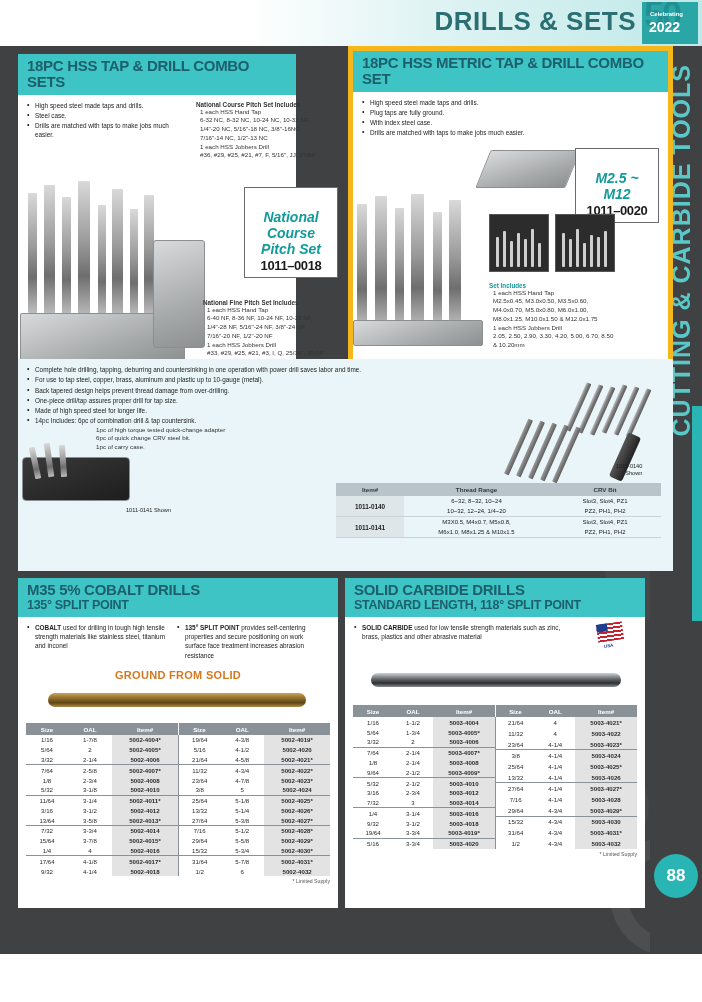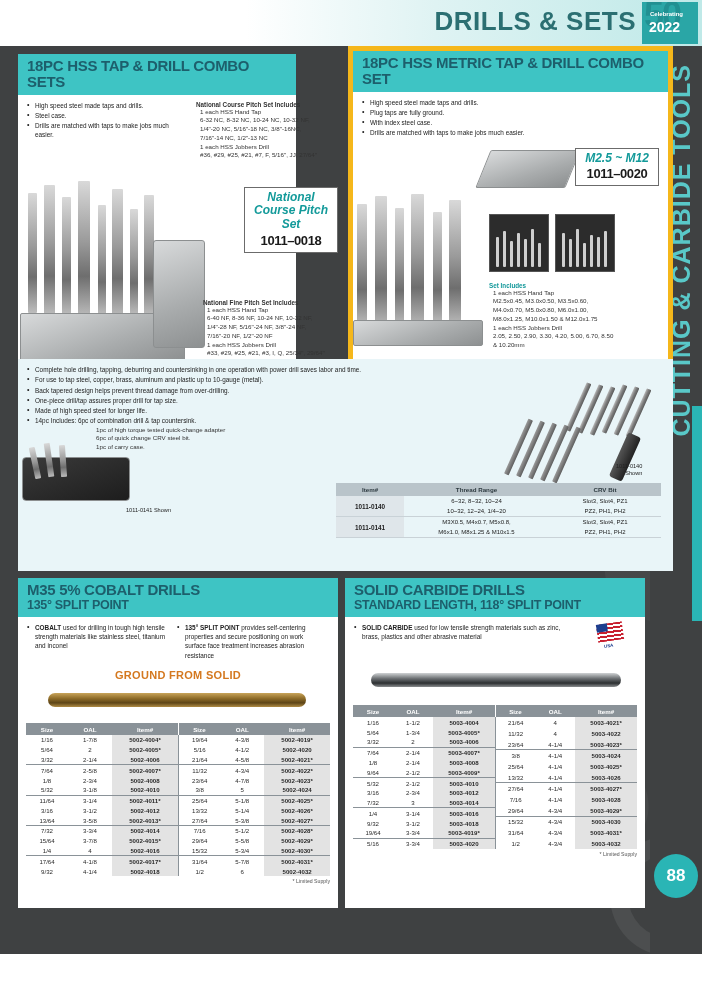--- a/index.html
+++ b/index.html
@@ -111,21 +111,21 @@
   .incl-title { font-size: 6.3px; font-weight: bold; color: #333; }
   .incl-line { font-size: 6.2px; color: #333; line-height: 1.42; }
   .indent { padding-left: 4px; }
 
   
   .pn-box {
     border: 1px solid #6b6b6b; background: #fff; text-align: center;
     padding: 3px 6px 4px;
   }
   .pn-label {
-    font-size: 12px; font-weight: bold; font-style: italic; color: #139a9a; line-height: 1.15;
+    font-size: 14px; font-weight: bold; font-style: italic; color: #139a9a; line-height: 1.15; margin-top: 18px;
   }
   .pn-num {
     font-size: 13px; font-weight: bold; color: #1a1a1a; letter-spacing: -0.4px; margin-top:1px;
   }
 
   .shown-cap { font-size: 5.6px; color: #222; line-height:1.3; }
 
   
   table.tr-table { border-collapse: collapse; width: 100%; font-size: 6px; }
   table.tr-table th {

